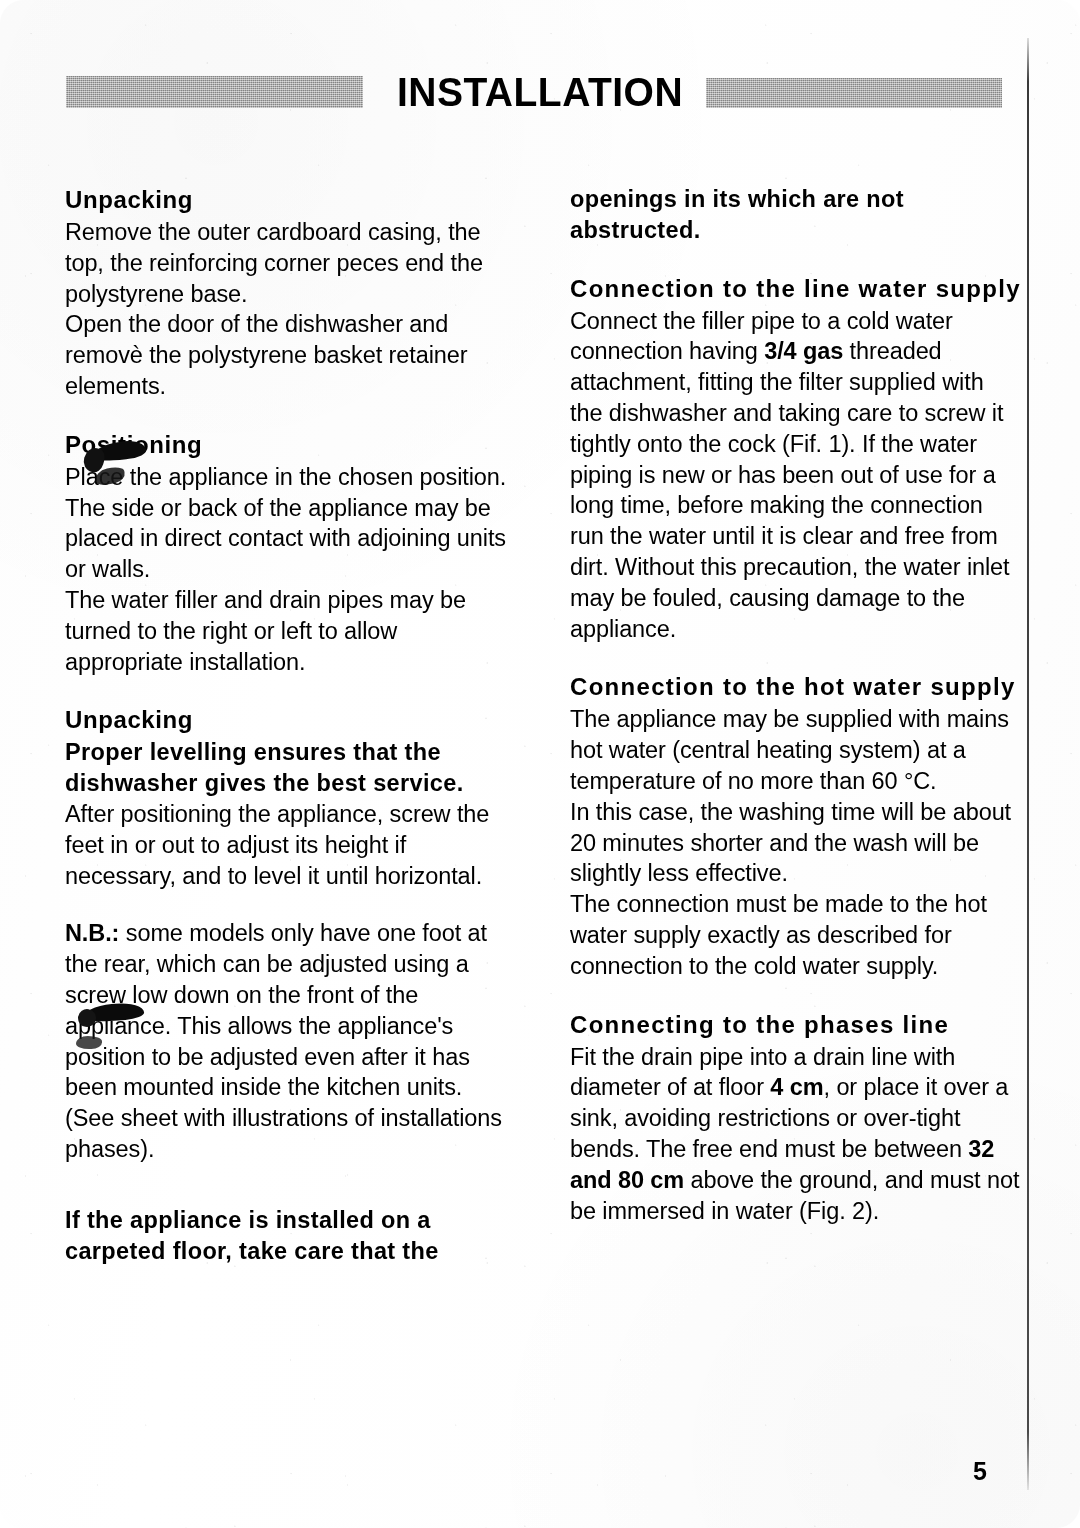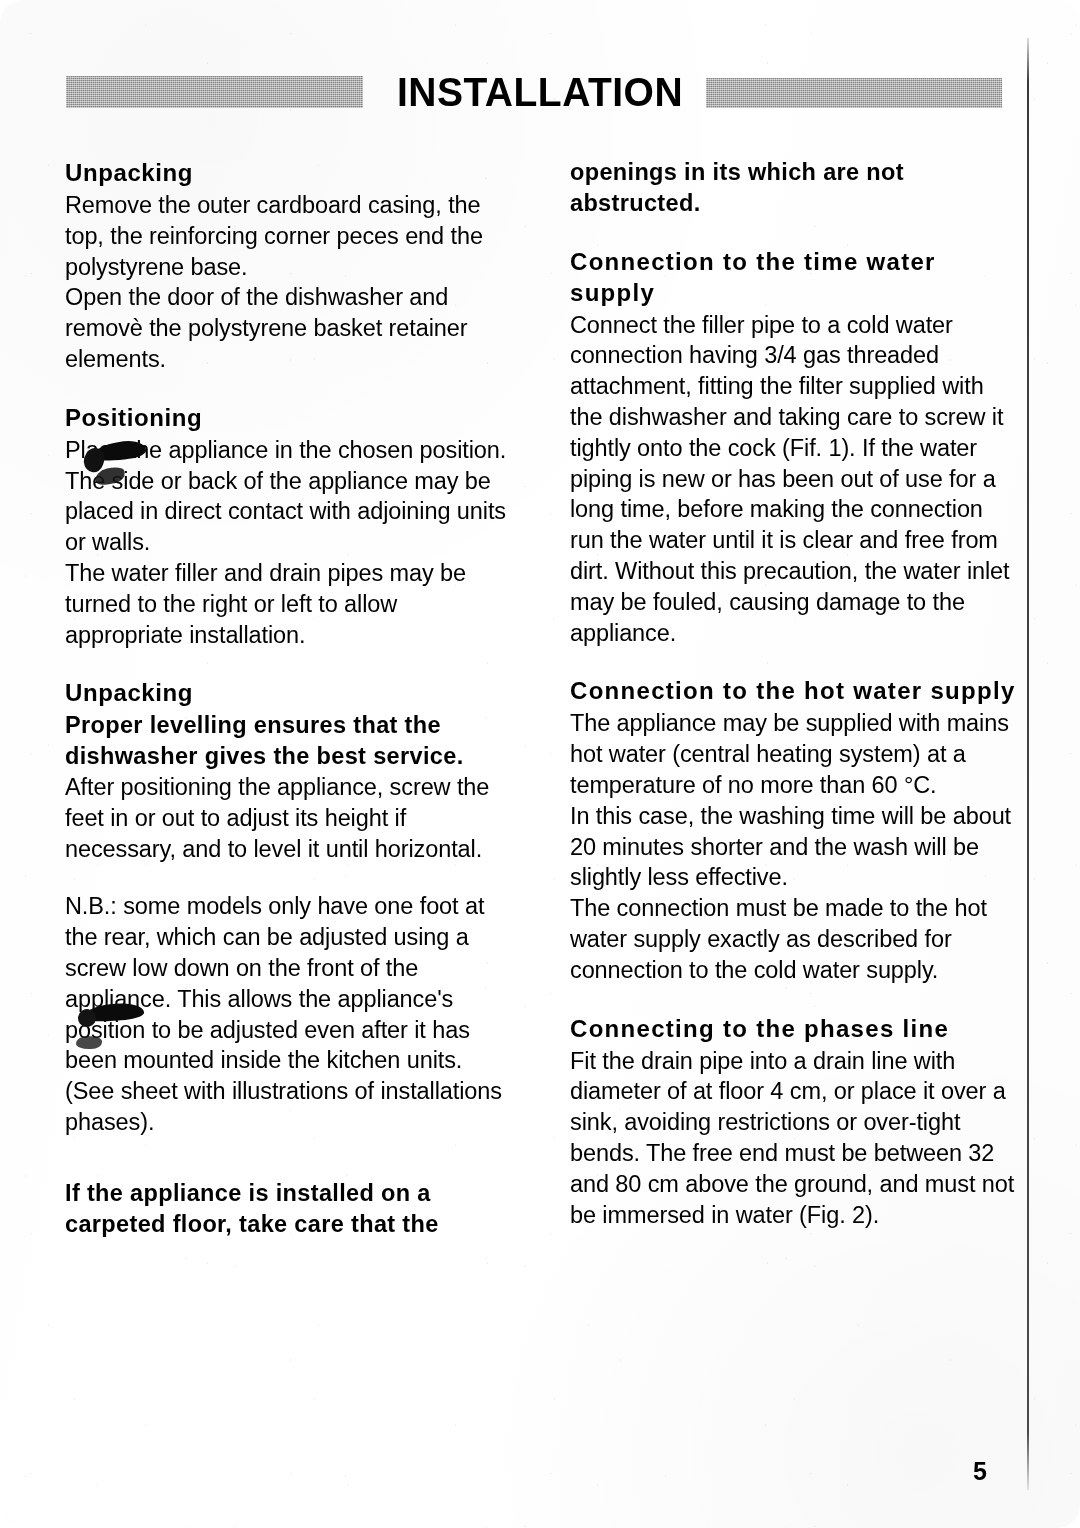--- a/index.html
+++ b/index.html
@@ -88,21 +88,21 @@
     font-weight: bold;
     letter-spacing: 0.5px;
     line-height: 46px;
     transform: scaleY(1.06);
     transform-origin: top center;
   }
 
   
   .column {
     position: absolute;
-    top: 157px;
+    top: 184px;
     font-size: 23.5px;
     line-height: 30.8px;
     letter-spacing: -0.1px;
   }
   #column-left  { left: 65px;  width: 448px; }
   #column-right { left: 570px; width: 452px; }
 
   h2.section-heading {
     font-size: 24px;
     font-weight: bold;
@@ -110,21 +110,21 @@
     margin: 0 0 2px 0;
     line-height: 31px;
   }
   h2.section-heading.wide { letter-spacing: 1.3px; }
 
   p.body-text {
     margin: 0;
     line-height: 30.8px;
   }
   p.body-text.bold { font-weight: bold; letter-spacing: 0.35px; }
-  p.body-text b { font-weight: normal; }
+  p.body-text b { font-weight: bold; }
   .gap-md  { height: 27px; }
   .gap-lg  { height: 40px; }
 
   
   .smudge {
     position: absolute;
     pointer-events: none;
   }
   #smudge-positioning {
     left: 84px; top: 440px;
@@ -236,21 +236,21 @@
 
     <p class="body-text bold">If the appliance is installed on a carpeted floor, take care that the</p>
   </div>
 
   <div class="column" id="column-right">
 
     <p class="body-text bold">openings in its which are not abstructed.</p>
 
     <div class="gap-md"></div>
 
-    <h2 class="section-heading wide">Connection to the time water supply</h2>
+    <h2 class="section-heading wide">Connection to the line water supply</h2>
     <p class="body-text"><span>Connect the filler pipe to a cold water connection having </span><b>3/4 gas</b><span> threaded attachment, fitting the filter supplied with the dishwasher and taking care to screw it tightly onto the cock (Fif. 1). If the water piping is new or has been out of use for a long time, before making the connection run the water until it is clear and free from dirt. Without this precaution, the water inlet may be fouled, causing damage to the appliance.</span></p>
 
     <div class="gap-md"></div>
 
     <h2 class="section-heading wide">Connection to the hot water supply</h2>
     <p class="body-text">The appliance may be supplied with mains hot water (central heating system) at a temperature of no more than 60 °C.<br>In this case, the washing time will be about 20 minutes shorter and the wash will be slightly less effective.<br>The connection must be made to the hot water supply exactly as described for connection to the cold water supply.</p>
 
     <div class="gap-md"></div>
 
     <h2 class="section-heading wide">Connecting to the phases line</h2>

